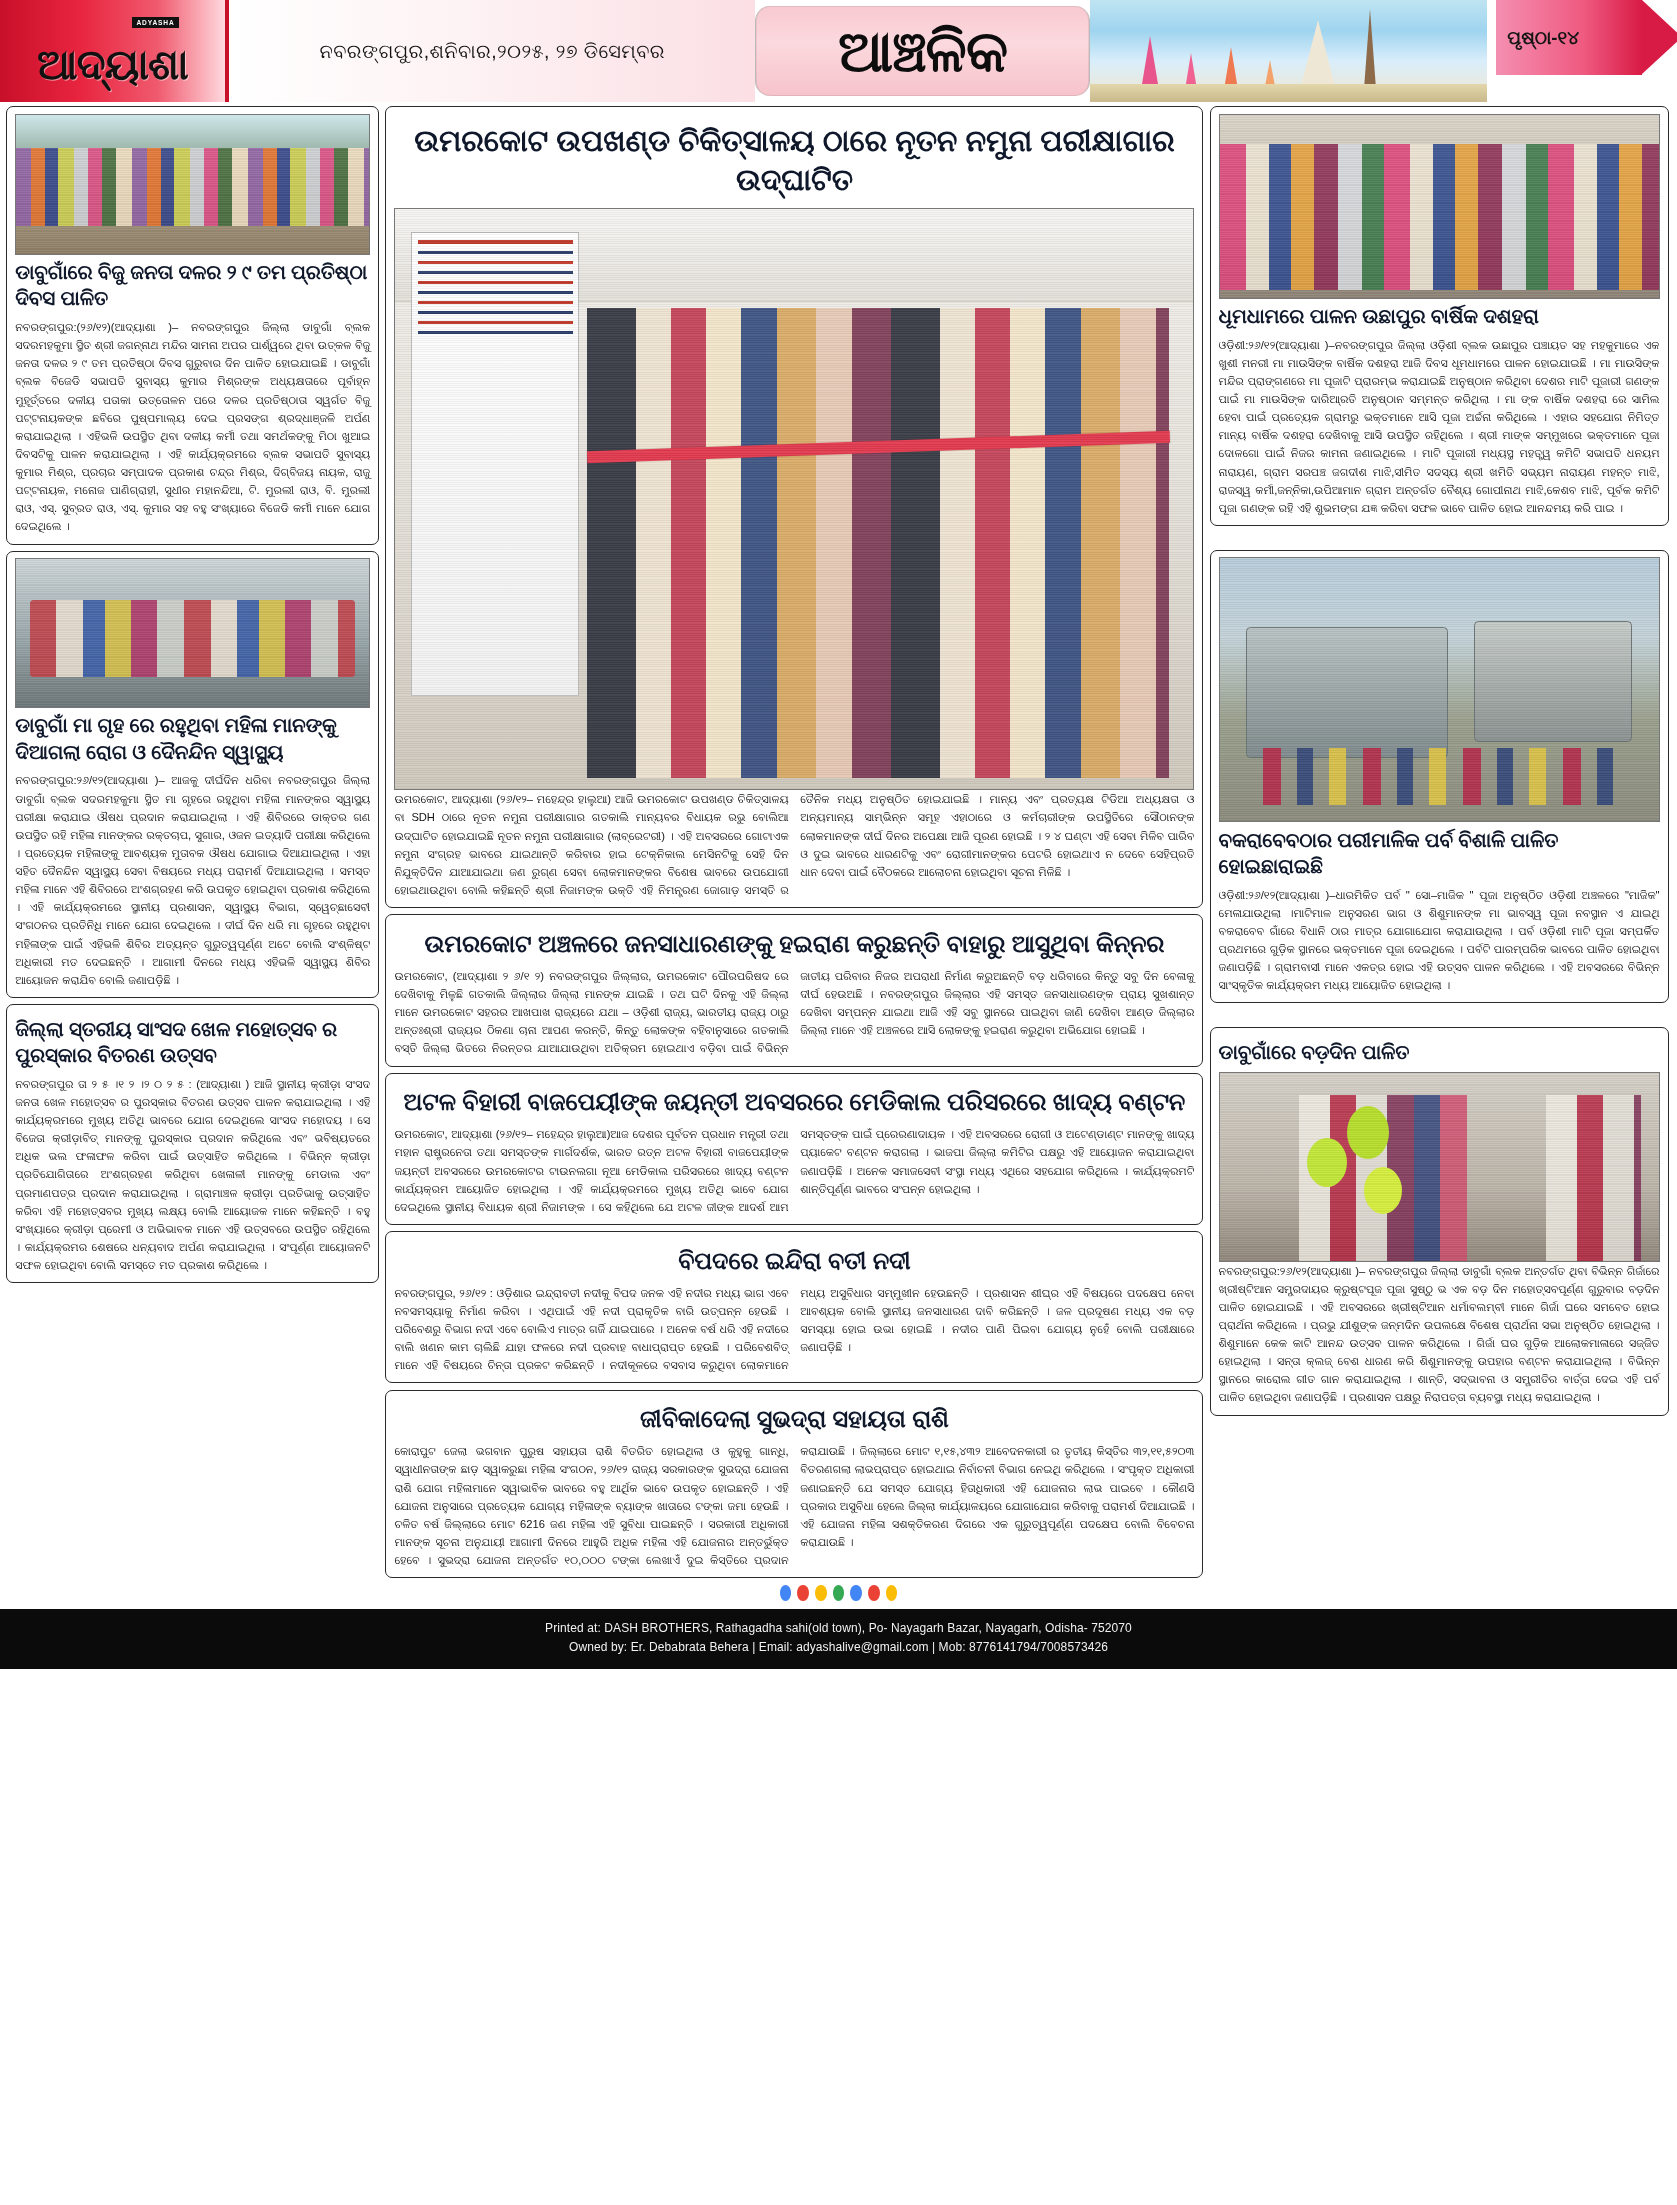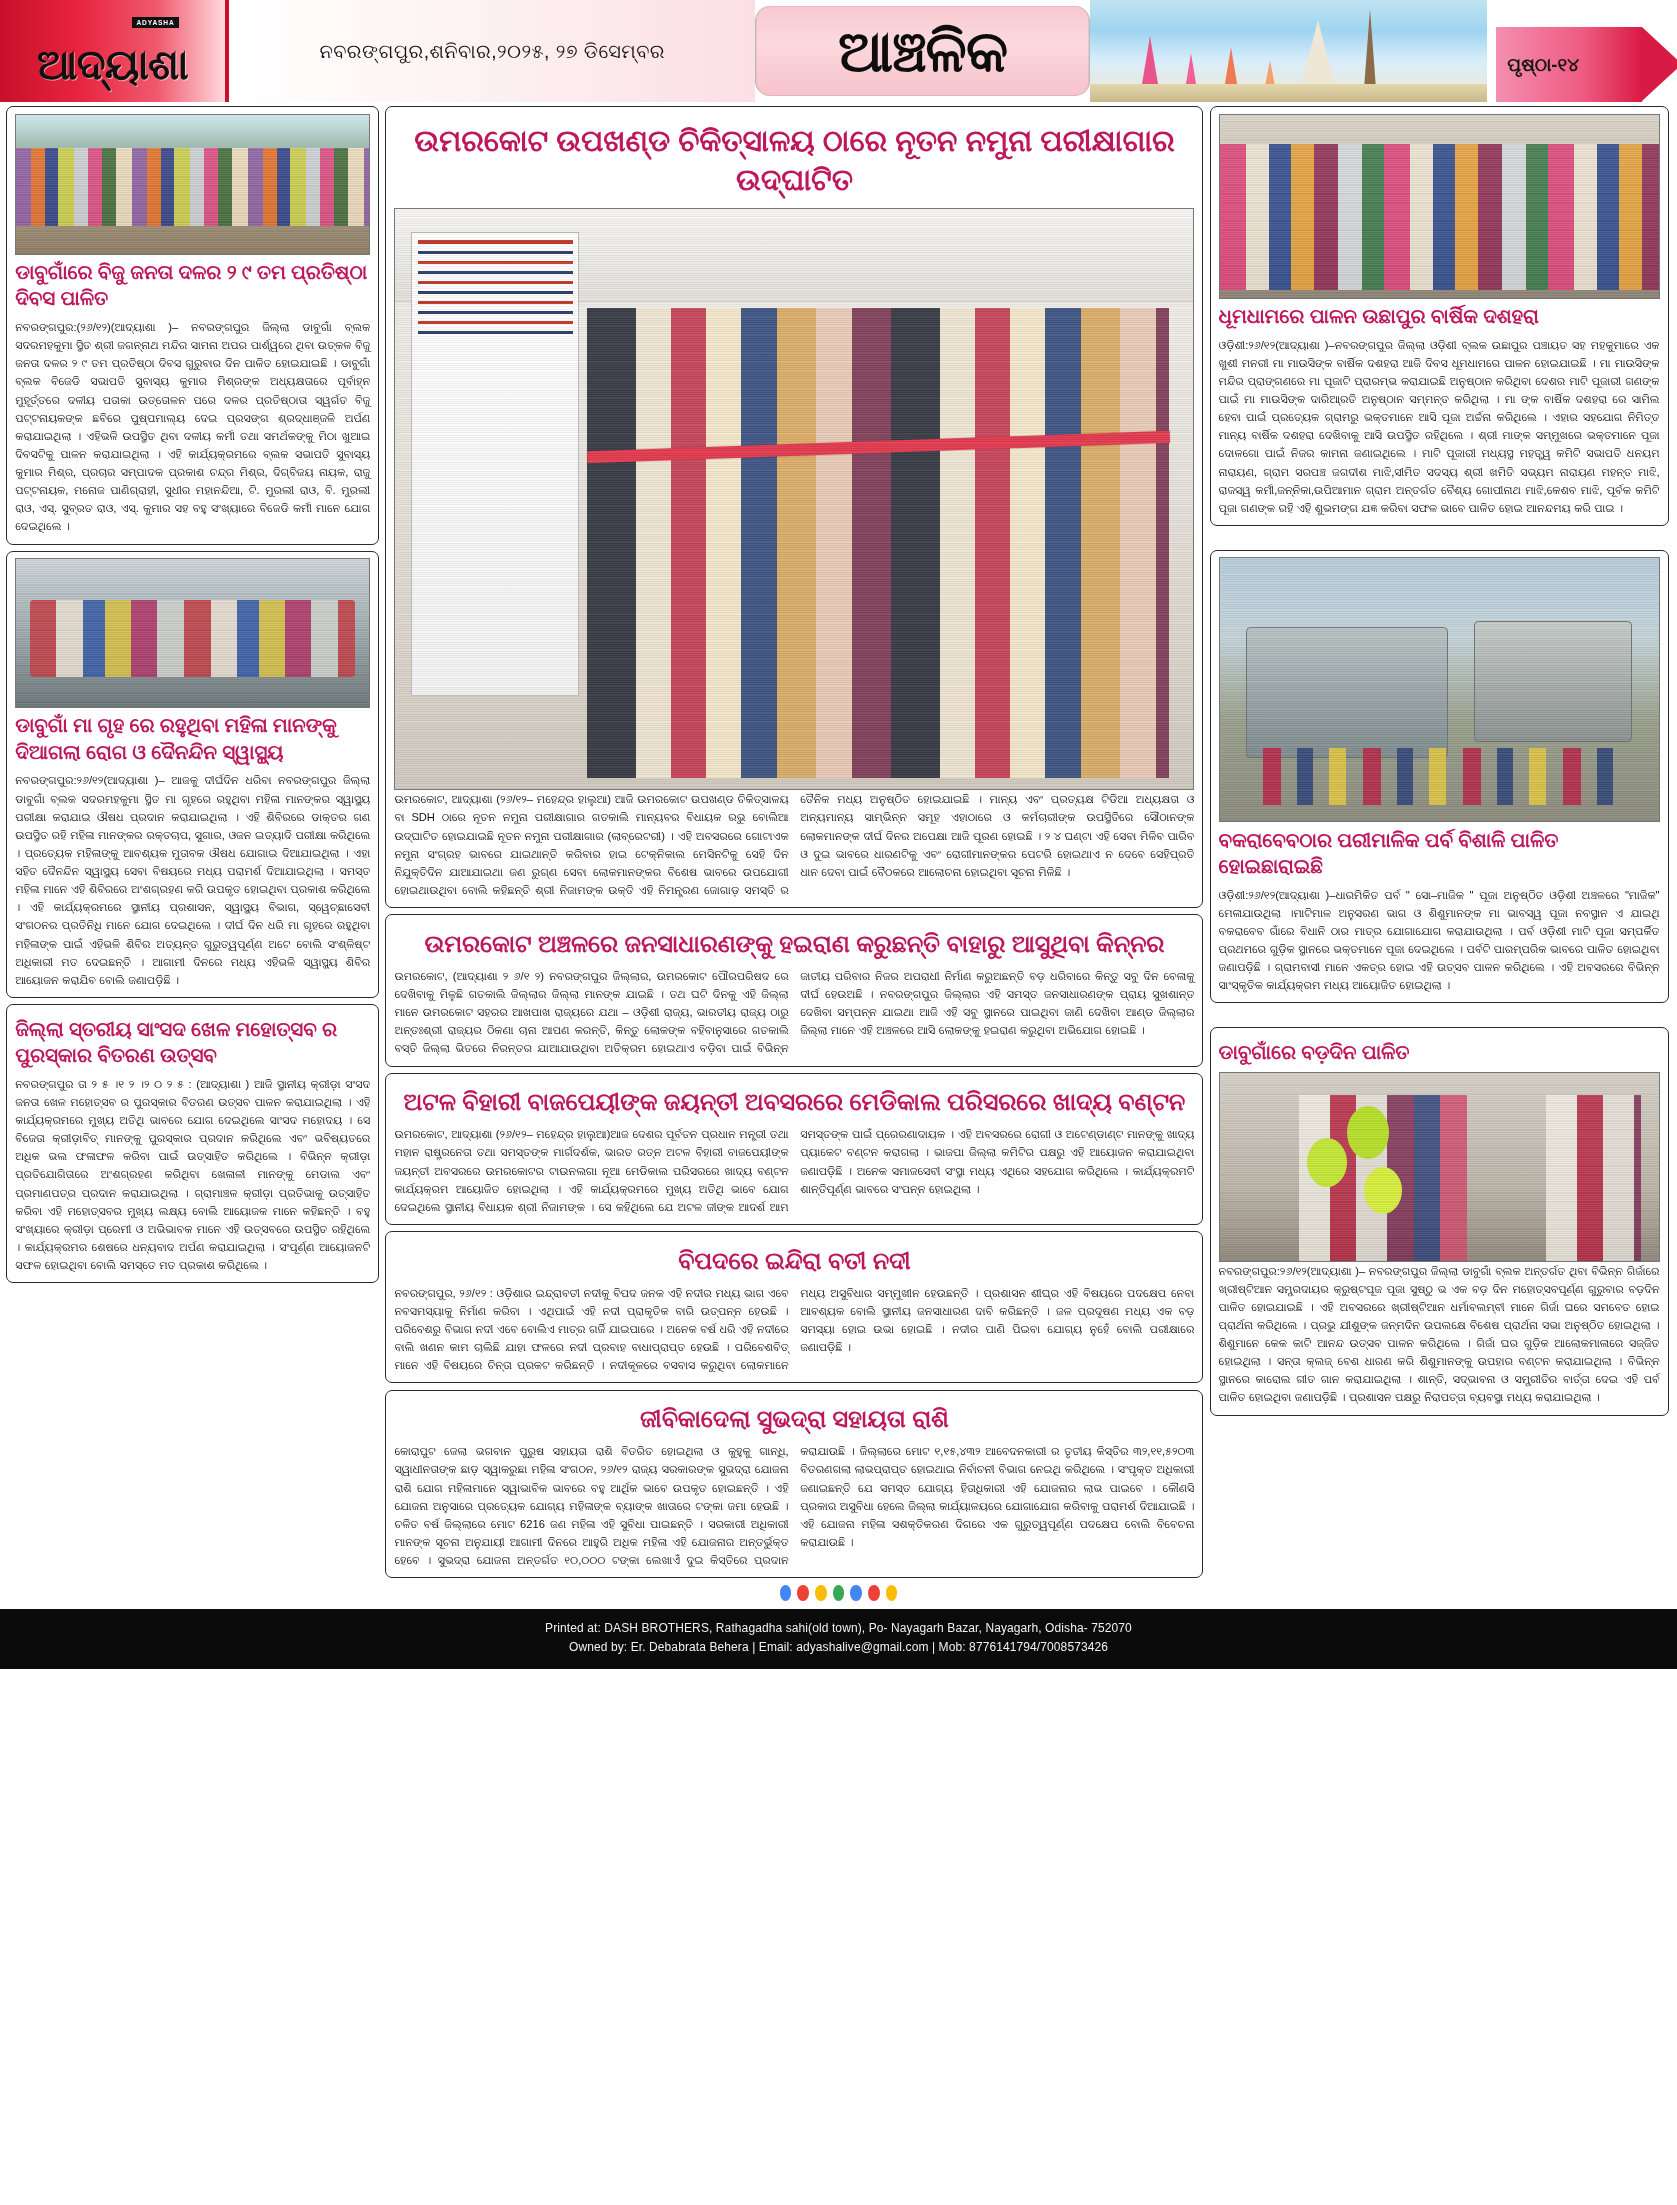--- a/index.html
+++ b/index.html
@@ -112,21 +112,21 @@
   .s6 { left: 273px; border-bottom: 93px solid #8d6a4a; border-left-width:7px;border-right-width:7px;}
   .temple-base {
     position:absolute; bottom:0; left:0; right:0; height:17.6px;
     background: linear-gradient(180deg,#e3d7ab,#c9b98c);
   }
   .mh-page {
     flex: 0 0 190px;
     position: relative;
     background: #ffffff;
     display: flex;
-    align-items: flex-end;
+    align-items: flex-start;
   }
   .mh-page-flag {
     position: relative;
     width: 146px;
     height: 75px;
     margin-left: 8.8px;
     background: linear-gradient(90deg,#f48fb1 0%, #ef5a80 60%, #d81b45 100%);
     display: flex;
     align-items: center;
     padding-left: 11.5px;
@@ -162,21 +162,21 @@
     border-radius: 7px;
     background: #fff;
     padding: 6.2px 8px 8px 8px;
     overflow: hidden;
   }
 
   .headline {
     font-size: 20px;
     font-weight: bold;
     line-height: 1.32;
-    color: #be185d;
+    color: #0f172a;
     margin: 4.4px 0 6.2px 0;
     letter-spacing: -0.2px;
   }
   .headline.lead {
     font-size: 30px;
     line-height: 1.3;
     text-align: center;
     margin: 7px 4.4px 9.7px 4.4px;
   }
   .headline.mid {

